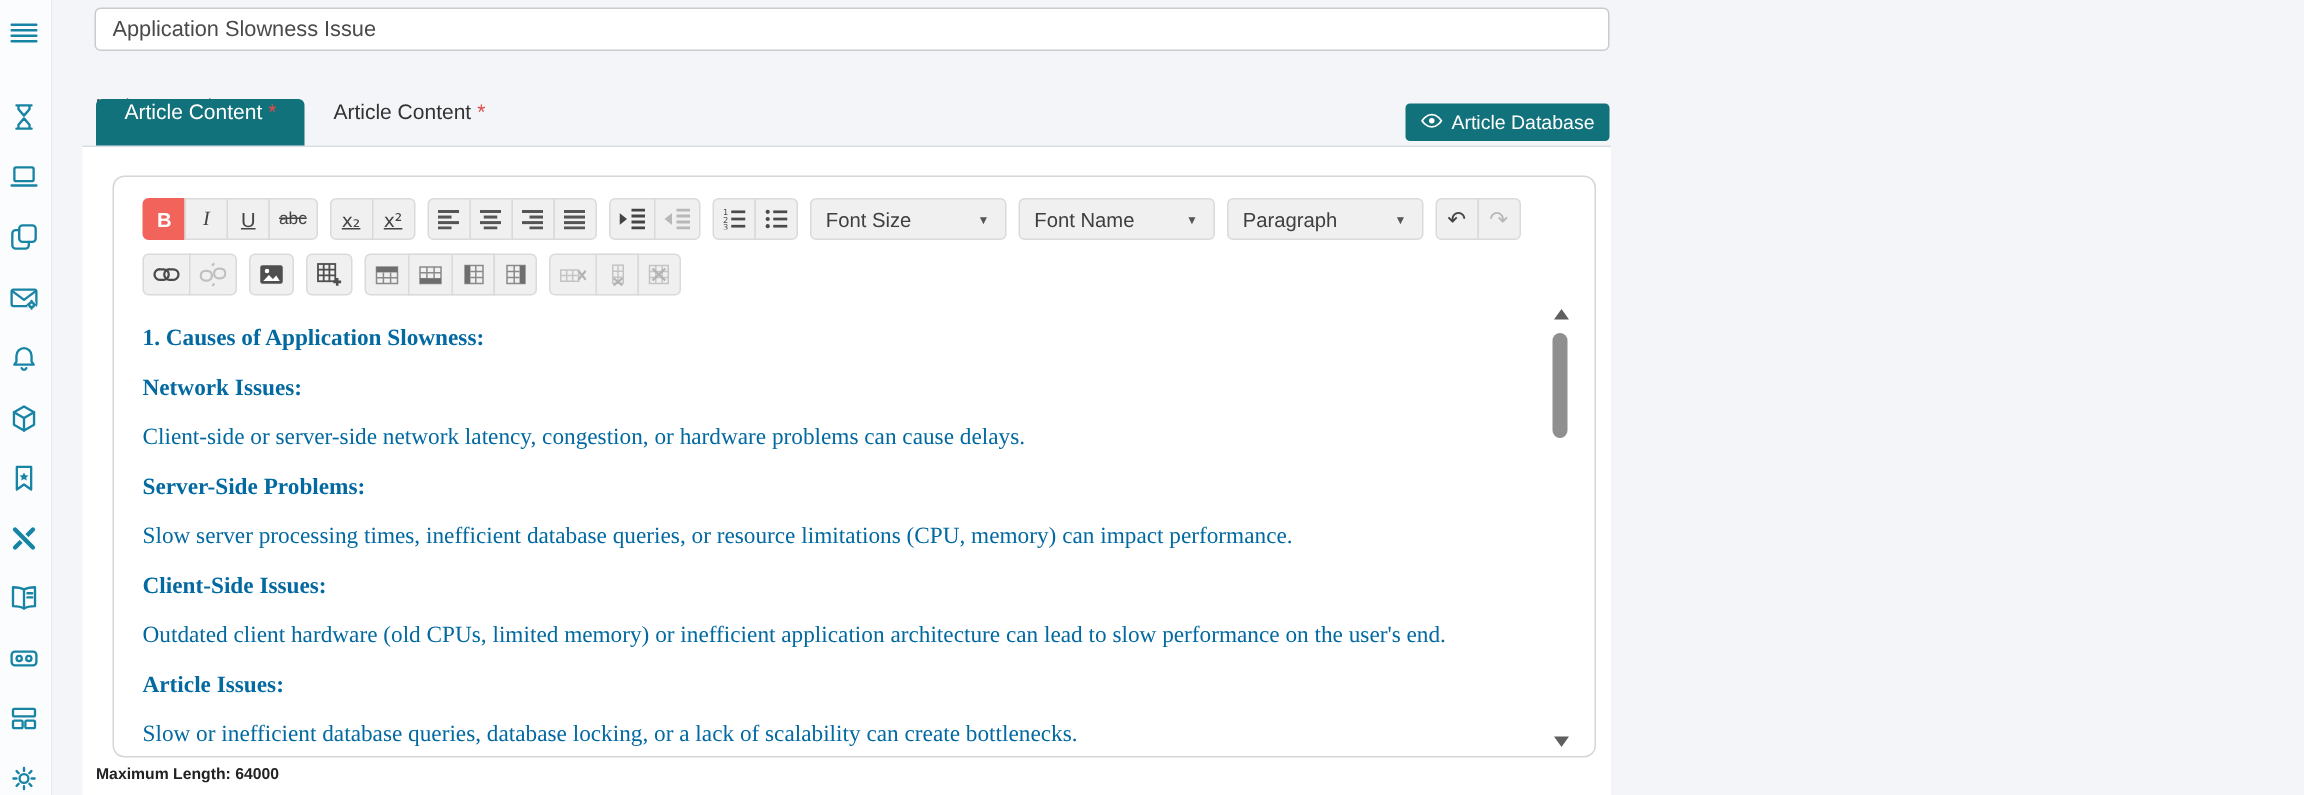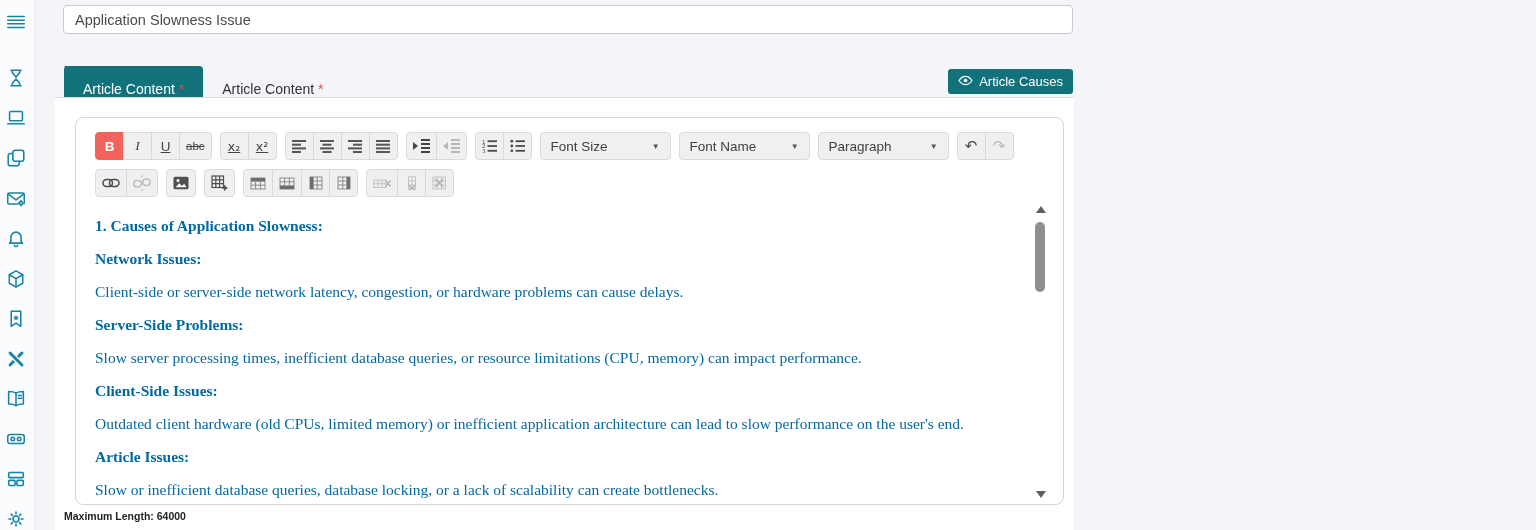--- a/index.html
+++ b/index.html
@@ -10,21 +10,21 @@
   
   .sidebar{position:absolute;left:0;top:0;width:34px;height:530px;background:#fbfcfe;border-right:1px solid #e9ebef;}
   .sb-icon{position:absolute;left:4px;width:24px;height:24px;display:flex;align-items:center;justify-content:center;cursor:pointer;}
   .sb-icon svg{stroke:#1784a4;fill:none;stroke-width:1.7;stroke-linecap:round;stroke-linejoin:round;}
   
   .title-input{position:absolute;left:63px;top:5px;width:986px;height:27px;border:1px solid #c9cbcd;border-radius:4px;
     background:#fff;color:#4a4a4a;font-size:14.5px;padding:0 11px;font-family:"Liberation Sans",sans-serif;outline:none;}
   .maxlen{position:absolute;left:64px;top:28px;font-size:10.5px;color:#222;margin-top:36px;}
   
   .tabbar{position:absolute;left:55px;top:66px;width:1019px;height:31px;border-bottom:1px solid #d9dee3;display:flex;align-items:flex-end;}
-  .tab{height:31px;display:flex;align-items:flex-end;padding:0 19px;font-size:14px;color:#333;cursor:pointer;gap:4px;}
+  .tab{height:31px;display:flex;align-items:flex-start;padding:0 19px;font-size:14px;color:#333;cursor:pointer;gap:4px;}
   .tab.active{background:#12727b;color:#fff;border-radius:4px 4px 0 0;margin-left:9px;}
   .req{color:#e14b4b;font-size:14px;}
   .preview-btn{position:absolute;top:69px;right:463px;height:25px;background:#12727b;border:none;border-radius:3px;
     color:#fff;font-size:13px;display:flex;align-items:center;gap:6px;padding:0 10px;cursor:pointer;font-family:"Liberation Sans",sans-serif;}
   
   .panel{position:absolute;left:55px;top:98px;width:1019px;height:432px;background:#fff;}
   .editor{position:absolute;left:20px;top:19px;width:987px;height:386px;border:1px solid #d6d6d6;border-radius:8px;background:#fff;}
   .tb-row{position:absolute;left:19px;display:flex;align-items:center;}
   .row1{top:14px;}
   .row2{top:51px;}
@@ -161,21 +161,21 @@
   </div>
 </div>
 
 <button class="preview-btn">
   <span>
     <svg width="15" height="11" viewBox="0 0 16 12">
         <path d="M1 6s2.8-4.5 7-4.5S15 6 15 6s-2.8 4.5-7 4.5S1 6 1 6z" fill="none" stroke="#fff" stroke-width="1.3"></path>
         <circle cx="8" cy="6" r="2" fill="#fff"></circle>
       </svg>
   </span>
-  <span>Article Causes</span>
+  <span>Article Database</span>
 </button>
 
 <div class="panel">
   <div class="editor">
 
     <div class="tb-row row1">
       <div class="group">
         <button class="tb on bold-t">B</button>
         <button class="tb ital-t">I</button>
         <button class="tb und-t">U</button>

